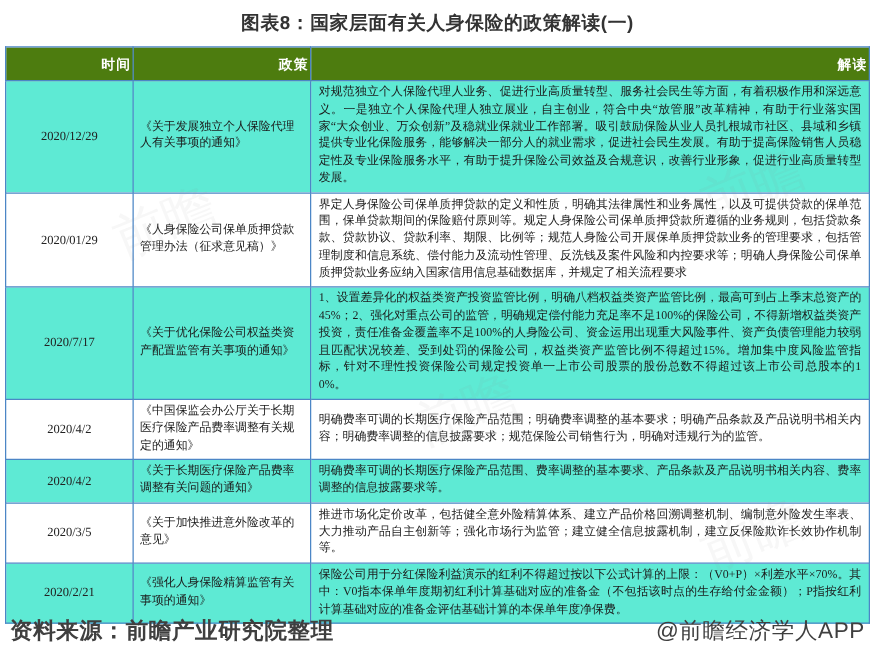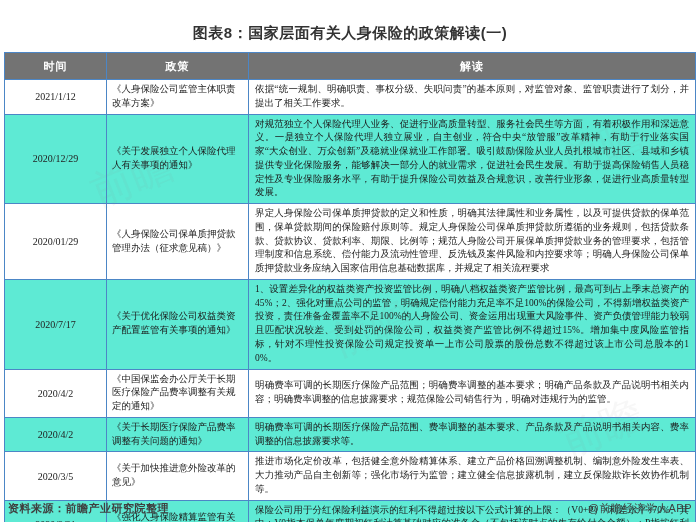--- a/index.html
+++ b/index.html
@@ -10,43 +10,44 @@
     background: #ffffff;
     overflow: hidden;
     font-family: "Liberation Sans", sans-serif;
     position: relative;
   }
   .page-title {
     text-align: center;
     font-size: 15px;
     font-weight: bold;
     color: #333333;
-    padding-top: 24px;
+    padding-top: 9px;
     letter-spacing: 0.5px;
   }
   .policy-table {
     width: 692px;
     margin: 9px 4px 0 4px;
     border-collapse: collapse;
     table-layout: fixed;
     font-family: "Liberation Serif", serif;
   }
   .policy-table th, .policy-table td {
     border: 1px solid #4c86c6;
     vertical-align: middle;
     word-break: break-all;
   }
   .policy-table th {
-    background: #737373;
+    background: #4d7c0f;
     color: #ffffff;
     font-family: "Liberation Sans", sans-serif;
     font-size: 11px;
     font-weight: bold;
     height: 24px;
     letter-spacing: 1px;
+    text-align: right;
   }
   .col-date  { width: 102px; }
   .col-policy{ width: 142px; }
   .col-interp{ width: auto; }
   .cell-date {
     text-align: center;
     font-size: 10px;
     color: #222222;
     padding: 2px 2px;
     white-space: nowrap;
@@ -70,21 +71,21 @@
   .footer {
     position: absolute;
     left: 0;
     bottom: 6px;
     width: 700px;
     display: flex;
     justify-content: space-between;
     align-items: center;
     padding: 0 8px;
     box-sizing: border-box;
-    font-size: 11px;
+    font-size: 18px;
     color: #3f3f3f;
   }
   .footer .src { font-weight: bold; letter-spacing: 0.5px; }
   .footer .brand { font-weight: normal; letter-spacing: 0.5px; }
   .watermark {
     position: absolute;
     font-size: 42px;
     color: rgba(140,140,140,0.07);
     transform: rotate(-22deg);
     pointer-events: none;
@@ -109,25 +110,20 @@
       <col class="col-interp">
   </colgroup>
   <thead>
     <tr>
       <th>时间</th>
       <th>政策</th>
       <th>解读</th>
     </tr>
   </thead>
   <tbody>
-    <tr class="plain">
-      <td class="cell-date">2021/1/12</td>
-      <td class="cell-policy">《人身保险公司监管主体职责改革方案》</td>
-      <td class="cell-interp">依据“统一规制、明确职责、事权分级、失职问责”的基本原则，对监管对象、监管职责进行了划分，并提出了相关工作要求。</td>
-    </tr>
     <tr class="shaded">
       <td class="cell-date">2020/12/29</td>
       <td class="cell-policy">《关于发展独立个人保险代理人有关事项的通知》</td>
       <td class="cell-interp">对规范独立个人保险代理人业务、促进行业高质量转型、服务社会民生等方面，有着积极作用和深远意义。一是独立个人保险代理人独立展业，自主创业，符合中央“放管服”改革精神，有助于行业落实国家“大众创业、万众创新”及稳就业保就业工作部署。吸引鼓励保险从业人员扎根城市社区、县域和乡镇提供专业化保险服务，能够解决一部分人的就业需求，促进社会民生发展。有助于提高保险销售人员稳定性及专业保险服务水平，有助于提升保险公司效益及合规意识，改善行业形象，促进行业高质量转型发展。</td>
     </tr>
     <tr class="plain">
       <td class="cell-date">2020/01/29</td>
       <td class="cell-policy">《人身保险公司保单质押贷款管理办法（征求意见稿）》</td>
       <td class="cell-interp">界定人身保险公司保单质押贷款的定义和性质，明确其法律属性和业务属性，以及可提供贷款的保单范围，保单贷款期间的保险赔付原则等。规定人身保险公司保单质押贷款所遵循的业务规则，包括贷款条款、贷款协议、贷款利率、期限、比例等；规范人身险公司开展保单质押贷款业务的管理要求，包括管理制度和信息系统、偿付能力及流动性管理、反洗钱及案件风险和内控要求等；明确人身保险公司保单质押贷款业务应纳入国家信用信息基础数据库，并规定了相关流程要求</td>
     </tr>

